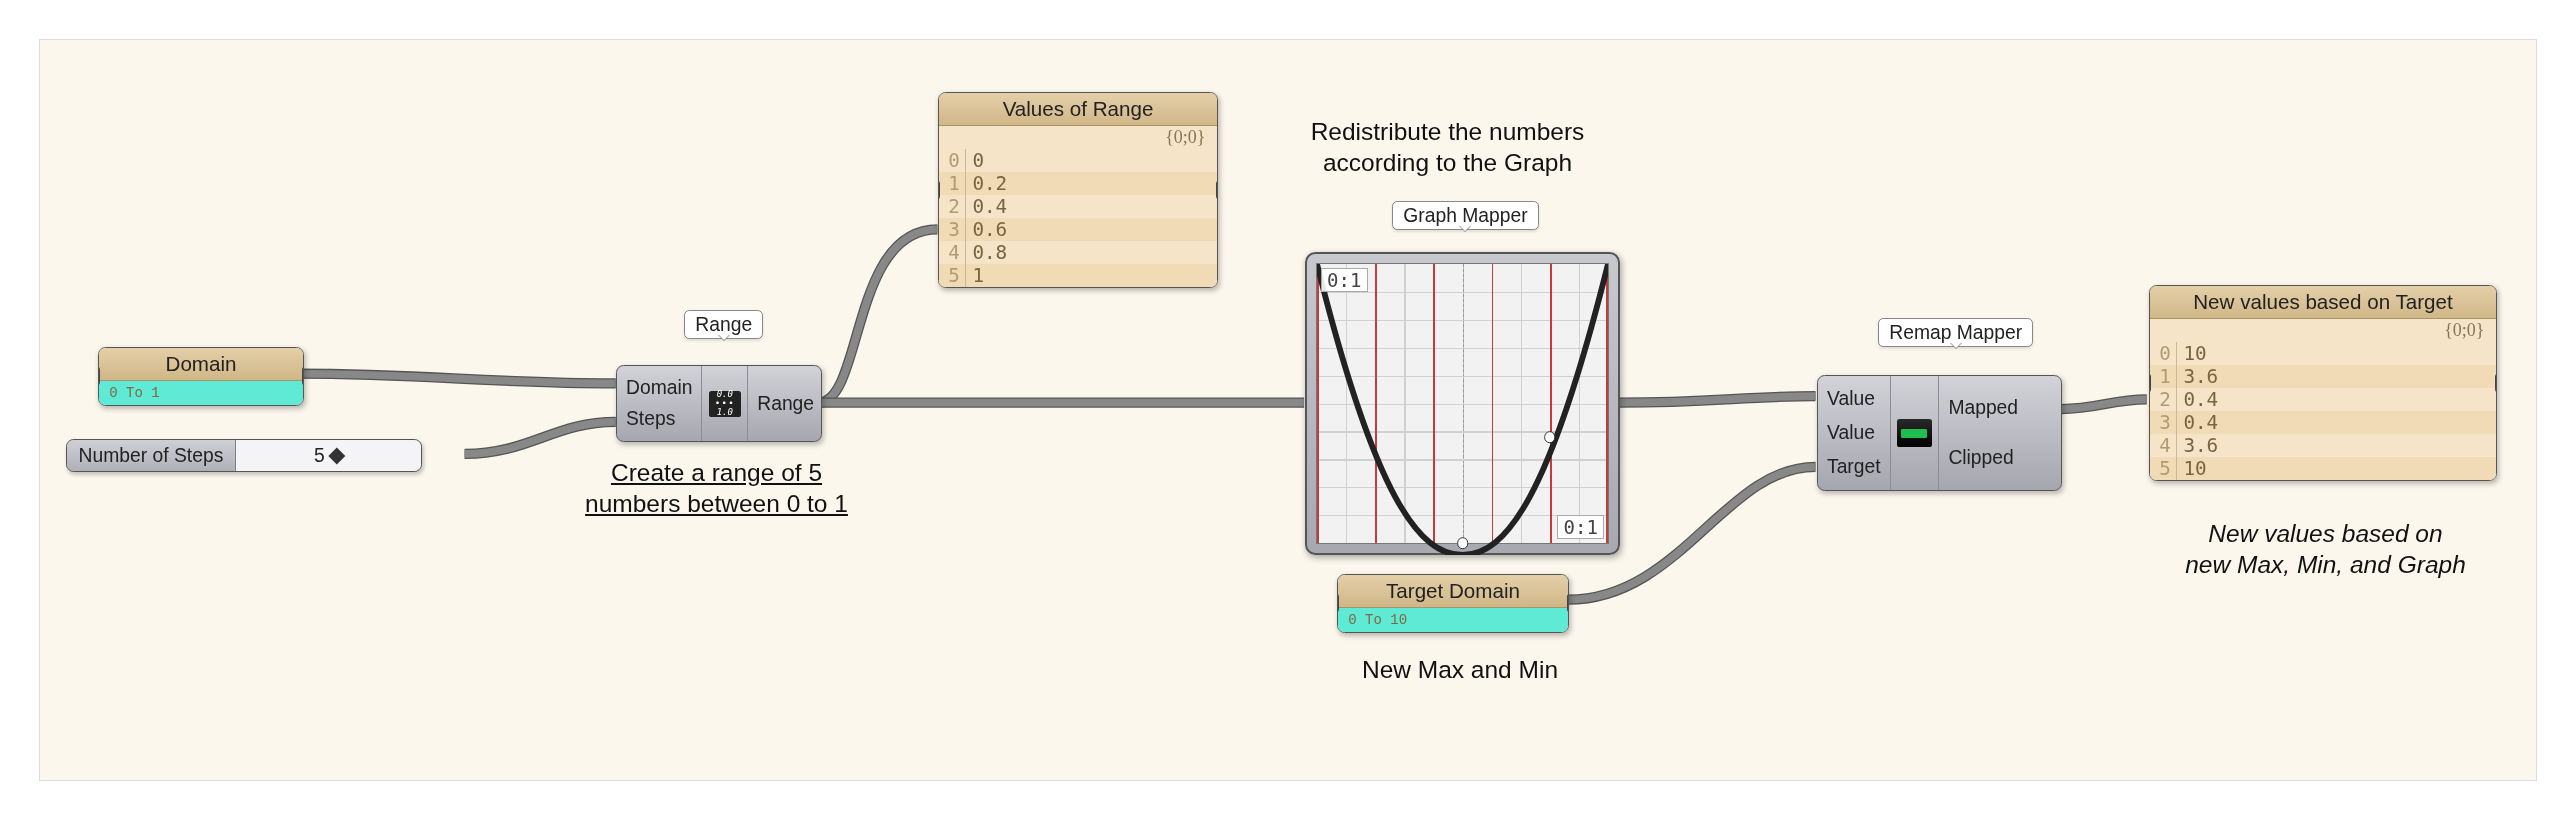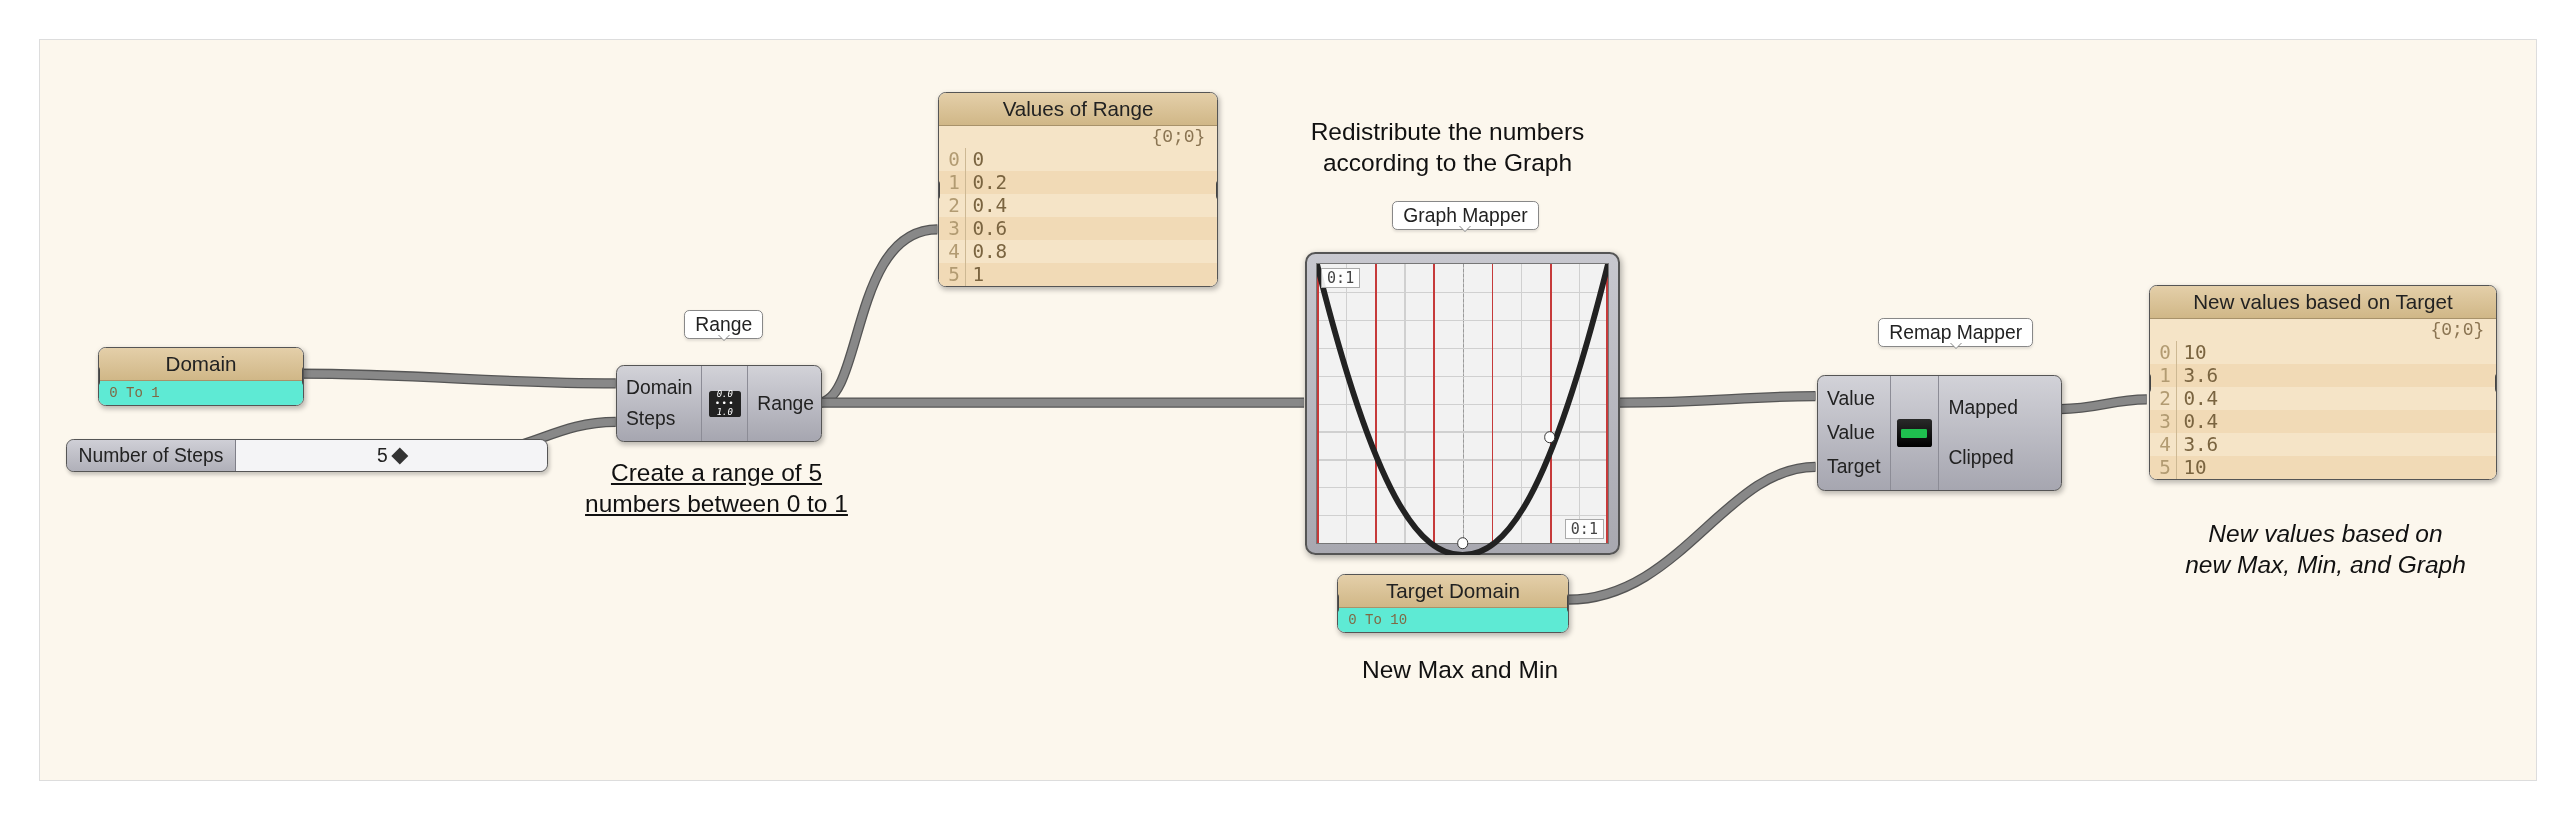--- a/index.html
+++ b/index.html
@@ -60,21 +60,21 @@
   }
   .pill .body {
     background: #5eead4;
     font-family: "Consolas","Courier New",monospace;
     font-size: 14px;
     color: #806844;
     padding: 3.9px 10.3px;
   }
   .pill .path {
     color: #8a7452;
-    font-family: Liberation Mono, monospace;
+    font-family: Liberation Serif, serif;
     font-size: 18px;
     text-align: right;
     padding: 1.3px 11.6px;
     background: #f5e4c7;
   }
   .pill .rows {
     background: #f5e4c7;
   }
   .pill .row {
     display: flex;
@@ -211,21 +211,21 @@
   }
   .graph .gridline-v { top:0;bottom:0;width:1.3px; }
   .graph .gridline-h { left:0;right:0;height:1.3px; }
   .graph .redline { position:absolute;top:0;bottom:0;width:1.9px;background:#c63a3a; }
   .graph .axis-tag {
     position:absolute;
     background: rgba(255,255,255,.9);
     border:0.6px solid #aaa;
     padding:0 5.2px;
     font-family: monospace;
-    font-size: 15px;
+    font-size: 19px;
     color:#444;
   }
   .graph svg { position:absolute; inset:0; }
   .graph .dot {
     position:absolute;width:11.6px;height:11.6px;border:1.9px solid #333;background:#fff;border-radius:50%;transform:translate(-50%,-50%);
   }
   
   .annot {
     position:absolute;
     font-size: 24.5px;
@@ -275,21 +275,21 @@
     <path class="wire" d="M 3140 575 C 3200 575, 3220 560, 3275 560"></path>
   </svg>
 
   <div class="pill" style="left:58px; top:307px; width:206px;">
     <div class="hdr">Domain</div>
     <div class="body">0 To 1</div>
     <div class="grip left"></div>
     <div class="grip right"></div>
   </div>
 
-  <div class="slider" style="left:26px; top:399px; width:482px;">
+  <div class="slider" style="left:26px; top:399px; width:356px;">
     <div class="label">Number of Steps</div>
     <div class="track">
       <span>5</span>
       <div class="diamond"></div>
     </div>
   </div>
 
   <div class="label-bubble" style="left:644px; top:270px;">
     <span>Range</span>
   </div>

